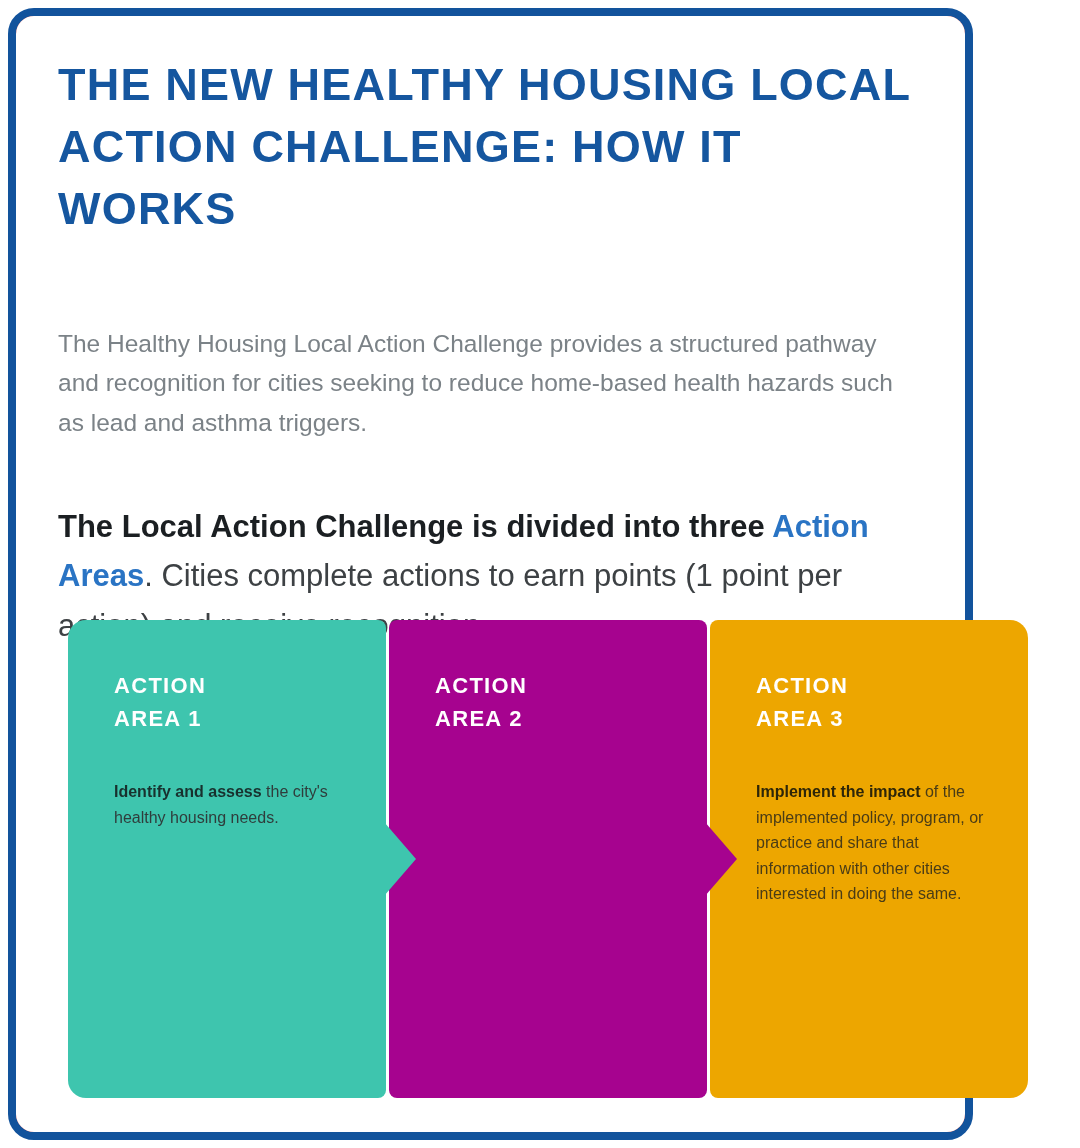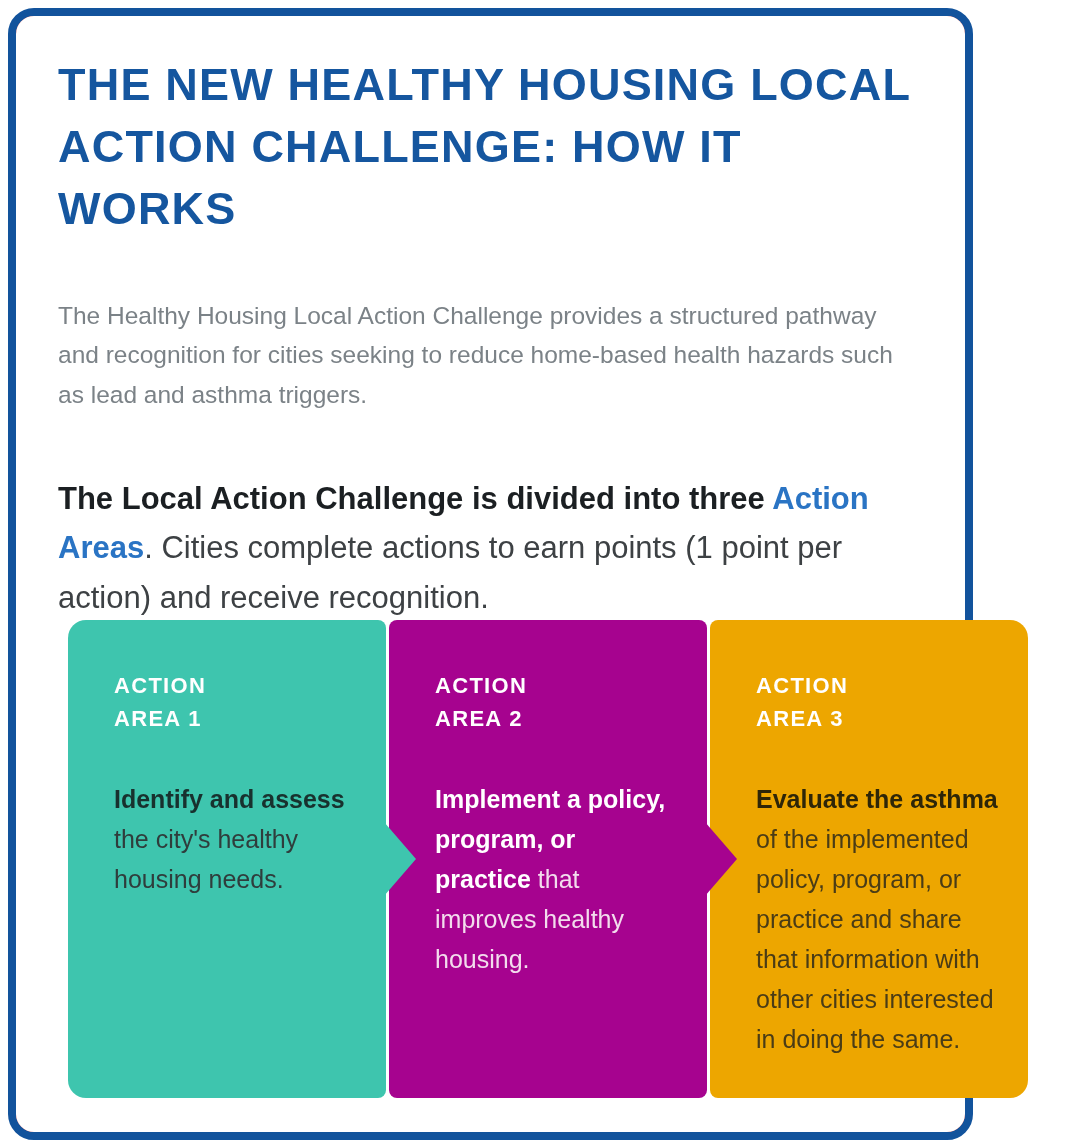--- a/index.html
+++ b/index.html
@@ -39,21 +39,21 @@
     color: #15569f;
     font-size: 45px;
     font-weight: bold;
     letter-spacing: 1.2px;
     line-height: 1.38;
     text-transform: uppercase;
     margin-top: 4px;
   }
 
   .intro {
-    margin-top: 56px;
+    margin-top: 84px;
     color: #7b8287;
     font-size: 24.5px;
     line-height: 1.6;
     max-width: 950px;
   }
 
   .divided {
     margin-top: 60px;
     font-size: 31px;
     line-height: 1.6;
@@ -114,21 +114,21 @@
     font-size: 22px;
     font-weight: bold;
     letter-spacing: 1.3px;
     line-height: 1.48;
     text-transform: uppercase;
     white-space: pre-line;
   }
 
   .area-body {
     margin-top: 44px;
-    font-size: 25px;
+    font-size: 16px;
     line-height: 1.6;
   }
   .area-body .lead { font-weight: bold; }
   .area-1 .area-body { color: #2f3d3c; }
   .area-1 .area-body .lead { color: #18312e; }
   .area-2 .area-body { color: #f3dced; }
   .area-2 .area-body .lead { color: #ffffff; }
   .area-3 .area-body { color: #4a3c16; }
   .area-3 .area-body .lead { color: #2e2608; }
 </style>
@@ -157,33 +157,30 @@
         <div class="notch">
           <svg width="36" height="74" viewBox="0 0 36 74" aria-hidden="true">
             <path d="M0 0 L32 37 L0 74 Z" fill="#3ec5ae"></path>
           </svg>
         </div>
       </div>
 
       <div class="area area-2">
         <div class="area-kicker">ACTION
 AREA 2</div>
-        <div class="area-body">
-          <span class="lead">Implement a policy, program, or practice</span><span> that improves healthy housing.</span>
-        </div>
         <div class="notch">
           <svg width="36" height="74" viewBox="0 0 36 74" aria-hidden="true">
             <path d="M0 0 L32 37 L0 74 Z" fill="#a6038f"></path>
           </svg>
         </div>
       </div>
 
       <div class="area area-3">
         <div class="area-kicker">ACTION
 AREA 3</div>
         <div class="area-body">
-          <span class="lead">Evaluate the asthma</span><span> of the implemented policy, program, or practice and share that information with other cities interested in doing the same.</span>
+          <span class="lead">Implement the impact</span><span> of the implemented policy, program, or practice and share that information with other cities interested in doing the same.</span>
         </div>
       </div>
 
     </div>
   </div>
 </div>
 
 </body></html>

